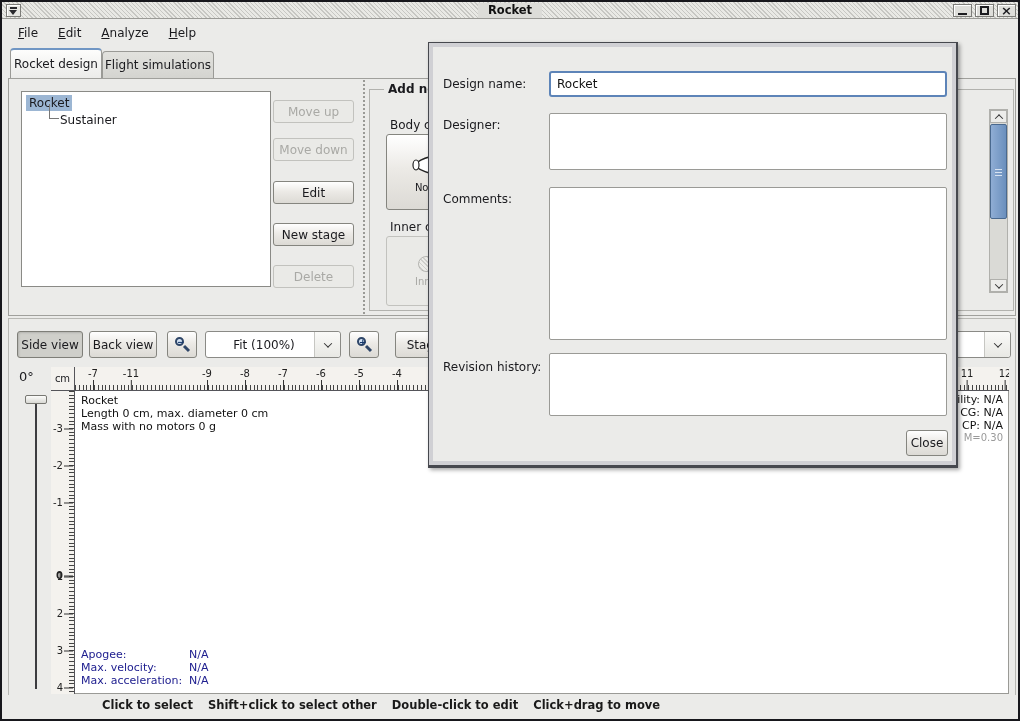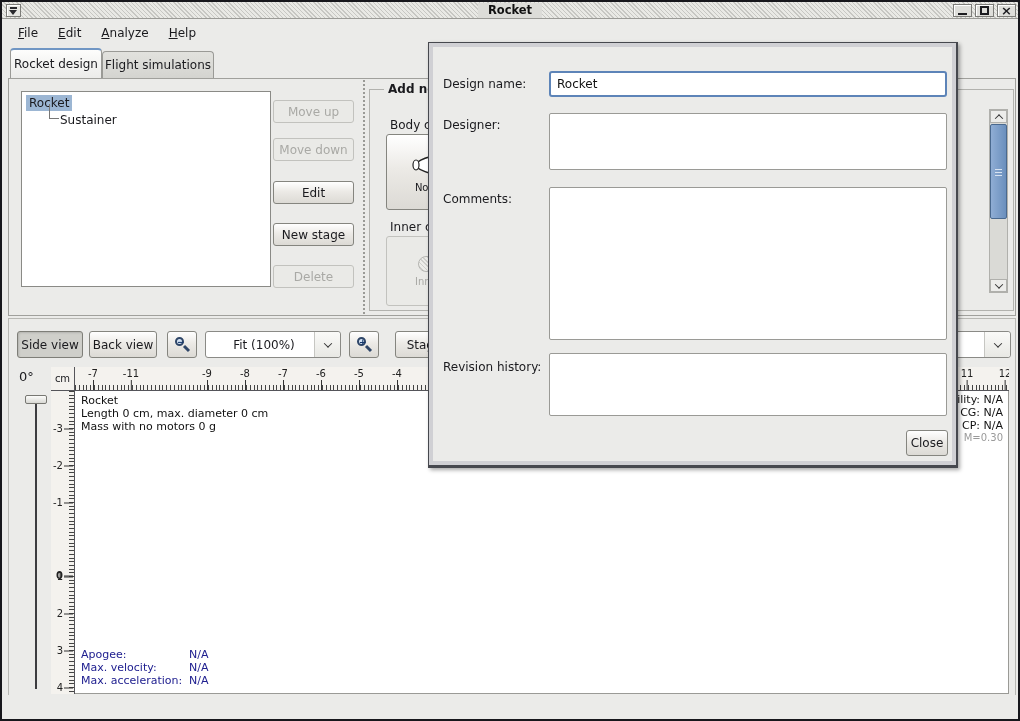--- a/index.html
+++ b/index.html
@@ -281,20 +281,26 @@
       <span class="fl-label" style="top:283px;">Max. acceleration:</span>
       <span class="fl-value" style="top:283px;">N/A</span>
 
       <span class="stab" style="top:2px;">Stability: N/A</span>
       <span class="stab" style="top:15px;">CG: N/A</span>
       <span class="stab" style="top:28px;">CP: N/A</span>
       <span class="stab gray" style="top:41px;">M=0.30</span>
     </div>
   </div>
 
+  <div class="statusbar">
+    <span>Click to select</span>
+    <span>Shift+click to select other</span>
+    <span>Double-click to edit</span>
+    <span>Click+drag to move</span>
+  </div>
 </div>
 
 <div id="dialog">
 
   <span class="dlg-label" style="top:34px;">Design name:</span>
   <input class="dlg-input" style="top: 28px;" value="Rocket">
 
   <span class="dlg-label" style="top:75px;">Designer:</span>
   <textarea class="dlg-ta" style="top: 70px; height: 57px;"></textarea>
 

